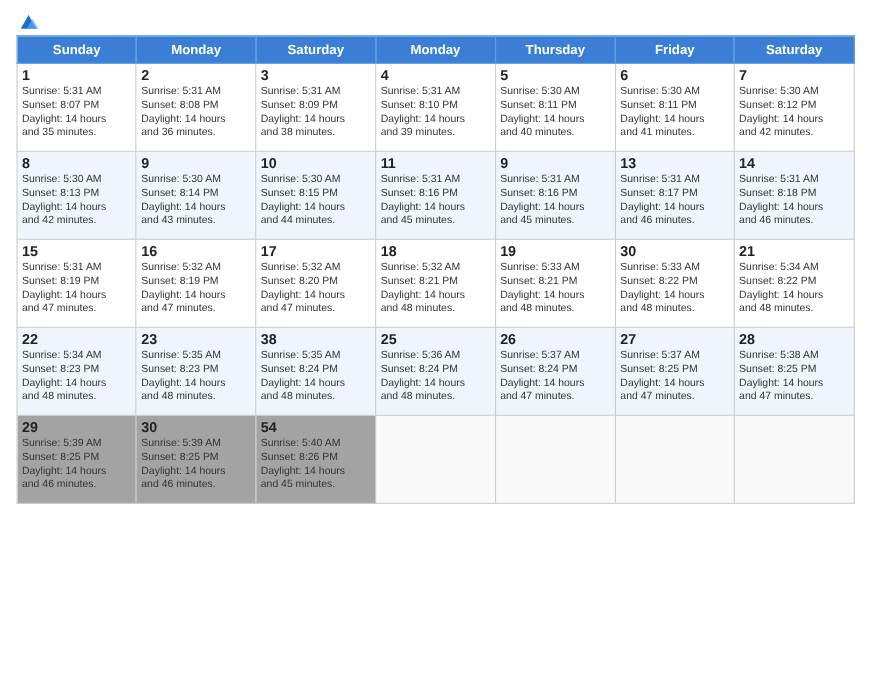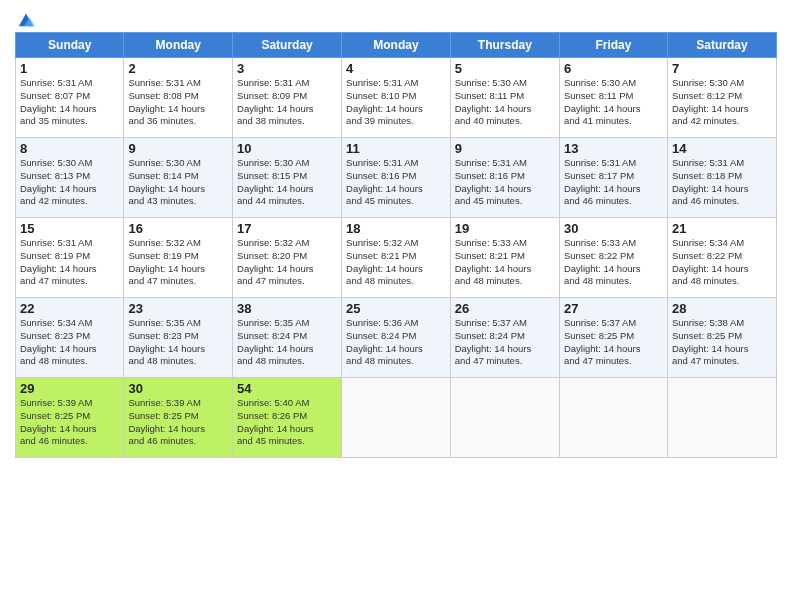--- a/index.html
+++ b/index.html
@@ -71,21 +71,21 @@
       vertical-align: top;
       padding: 3px 4px;
       width: 113px;
       height: 80px;
       background: #fff;
     }
     .calendar-table tr:nth-child(even) td {
       background: #f0f4fc;
     }
     .calendar-table tr:last-child td {
-      background: #bef264;
+      background: #a3a3a3;
     }
     .day-num {
       font-size: 13px;
       font-weight: bold;
       color: #222;
       display: block;
       margin-bottom: 1px;
     }
     .cell-text {
       color: #333;

